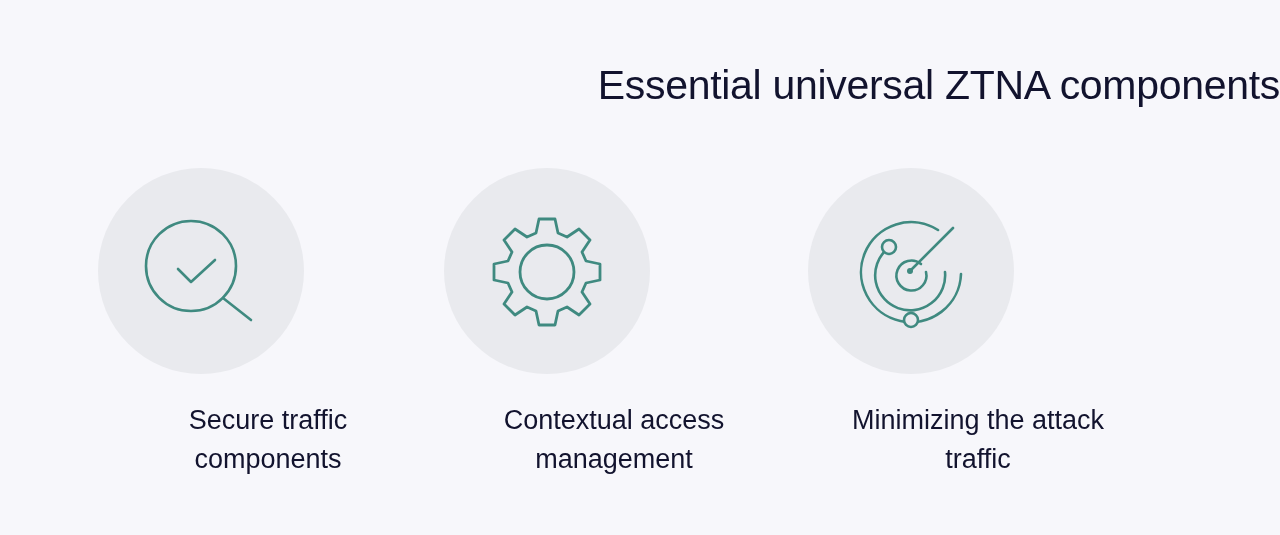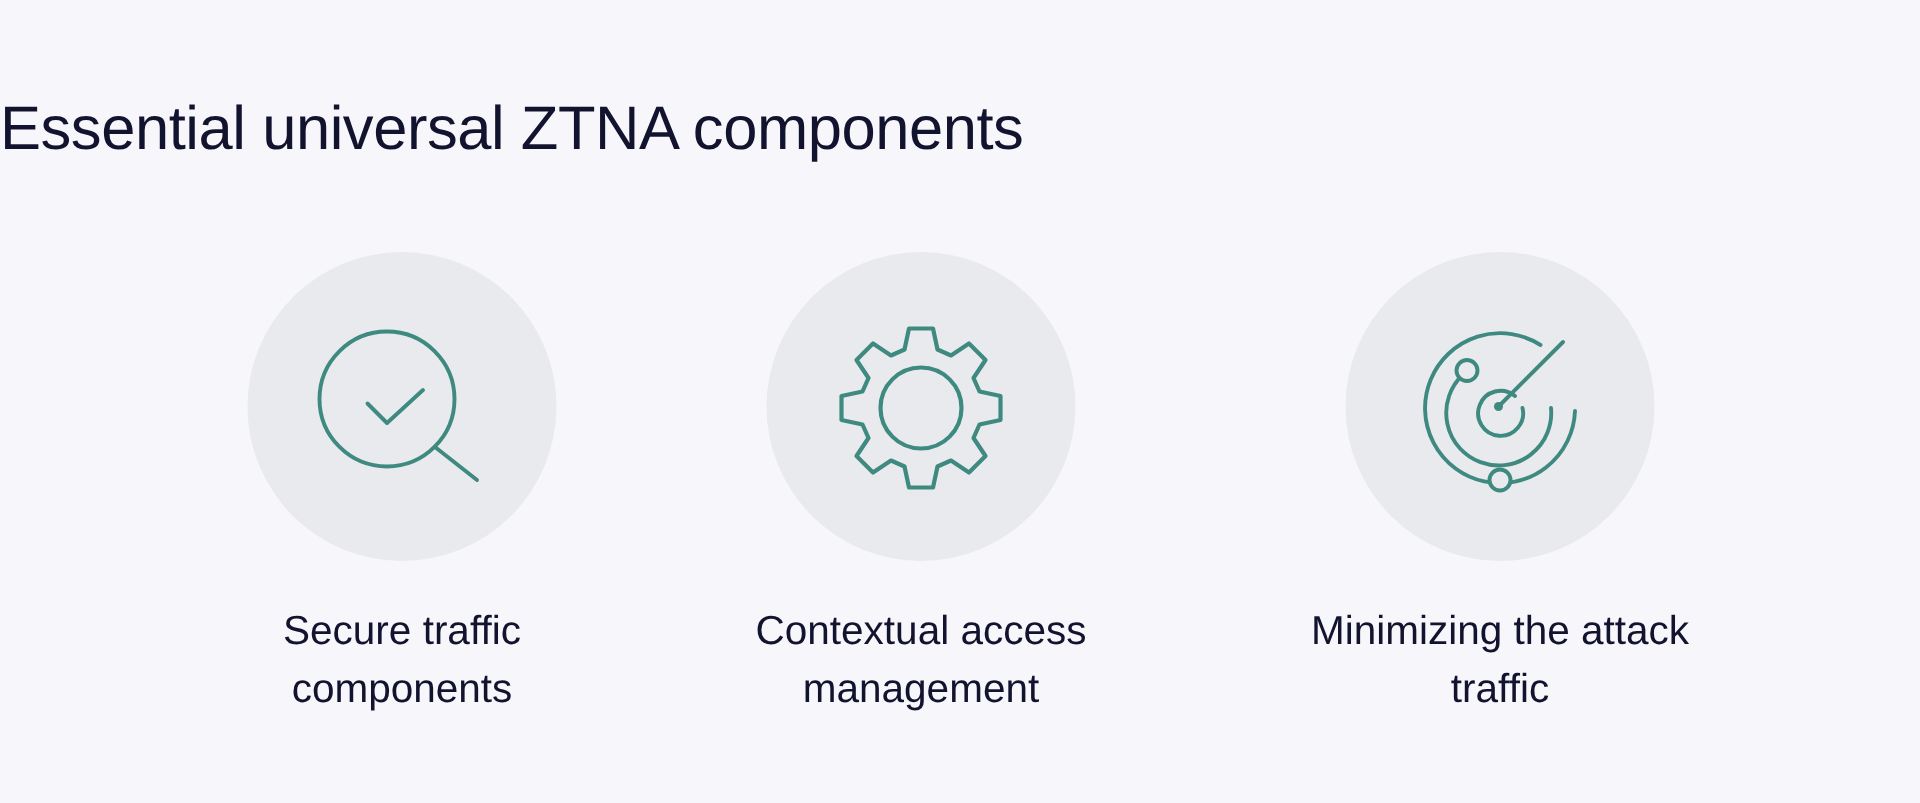--- a/index.html
+++ b/index.html
@@ -13,34 +13,34 @@
     font-family: "Liberation Sans", "DejaVu Sans", sans-serif;
     color: #12132e;
     position: relative;
     overflow: hidden;
   }
   .title {
     position: absolute;
     top: 60px;
     left: 0;
     width: 1280px;
-    text-align: left;
+    text-align: right;
     font-size: 41px;
     font-weight: 500;
     letter-spacing: -0.3px;
     line-height: 50px;
     color: #12132e;
   }
   .item {
     position: absolute;
     top: 168px;
     width: 340px;
     display: flex;
     flex-direction: column;
-    align-items: center;
+    align-items: flex-start;
   }
   .circle {
     width: 206px;
     height: 206px;
     border-radius: 50%;
     background: #e9eaee;
     display: flex;
     align-items: center;
     justify-content: center;
   }
@@ -89,21 +89,21 @@
         <circle cx="103" cy="104" r="27"></circle>
       </g>
     </svg>
   </div>
   <div class="label">
     <span>Contextual access</span>
     <span>management</span>
   </div>
 </div>
 
-<div class="item" style="left:830px;">
+<div class="item" style="left:808px;">
   <div class="circle">
     <svg viewBox="0 0 206 206">
       <g fill="none" stroke="#3f8a80" stroke-width="2.6" stroke-linecap="round">
 
         <path d="M130,62 A50,50 0 1 0 153,106"></path>
 
         <path d="M78,82 A35,35 0 1 0 137,104"></path>
 
         <path d="M113,96 A15,15 0 1 0 118,104"></path>
 

